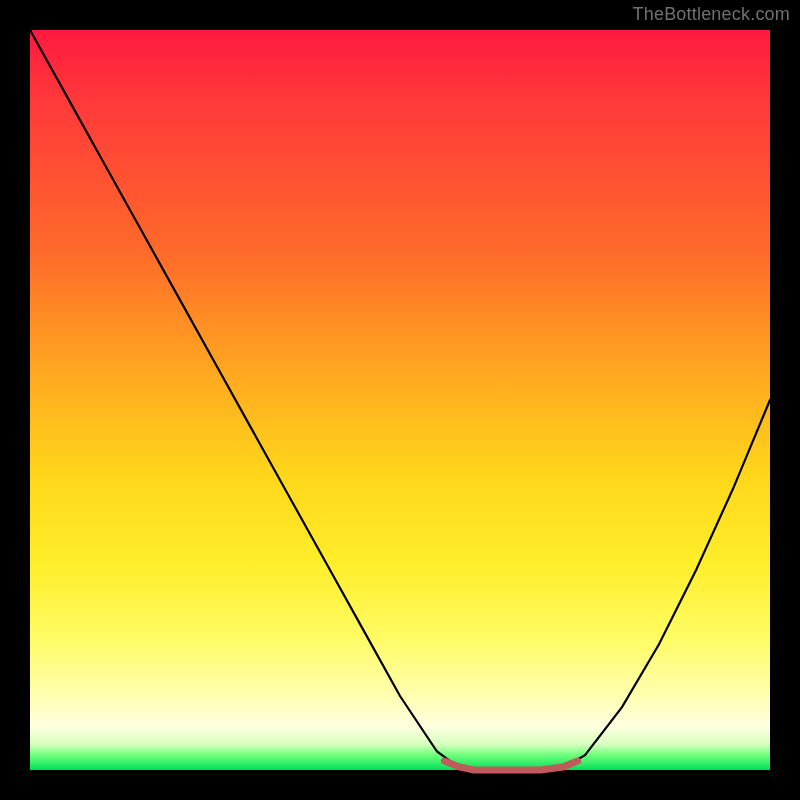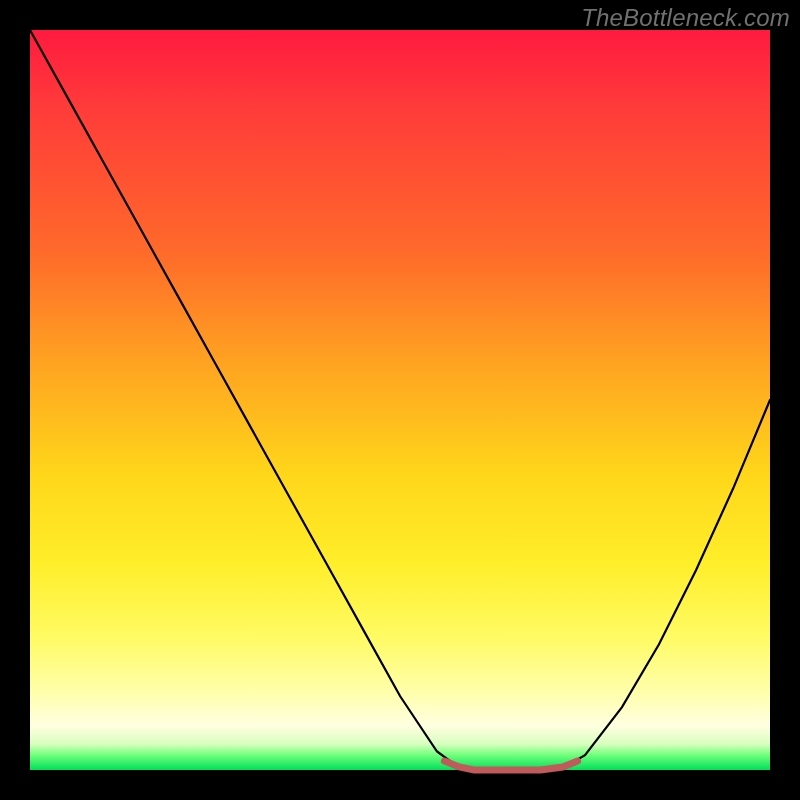--- a/index.html
+++ b/index.html
@@ -38,25 +38,24 @@
       #d8ffbf 96.5%,
       #6fff7a 98%,
       #00e05a 100%
     );
   }
   .watermark {
     position: absolute;
     top: 4px;
     right: 10px;
     color: #707070;
-    font-size: 24px;
+    font-size: 18px;
     font-weight: 500;
     letter-spacing: 0.2px;
     user-select: none;
-    font-style: italic;
   }
   svg.curve {
     position: absolute;
     left: 0;
     top: 0;
     width: 740px;
     height: 740px;
     overflow: visible;
   }
 </style>

